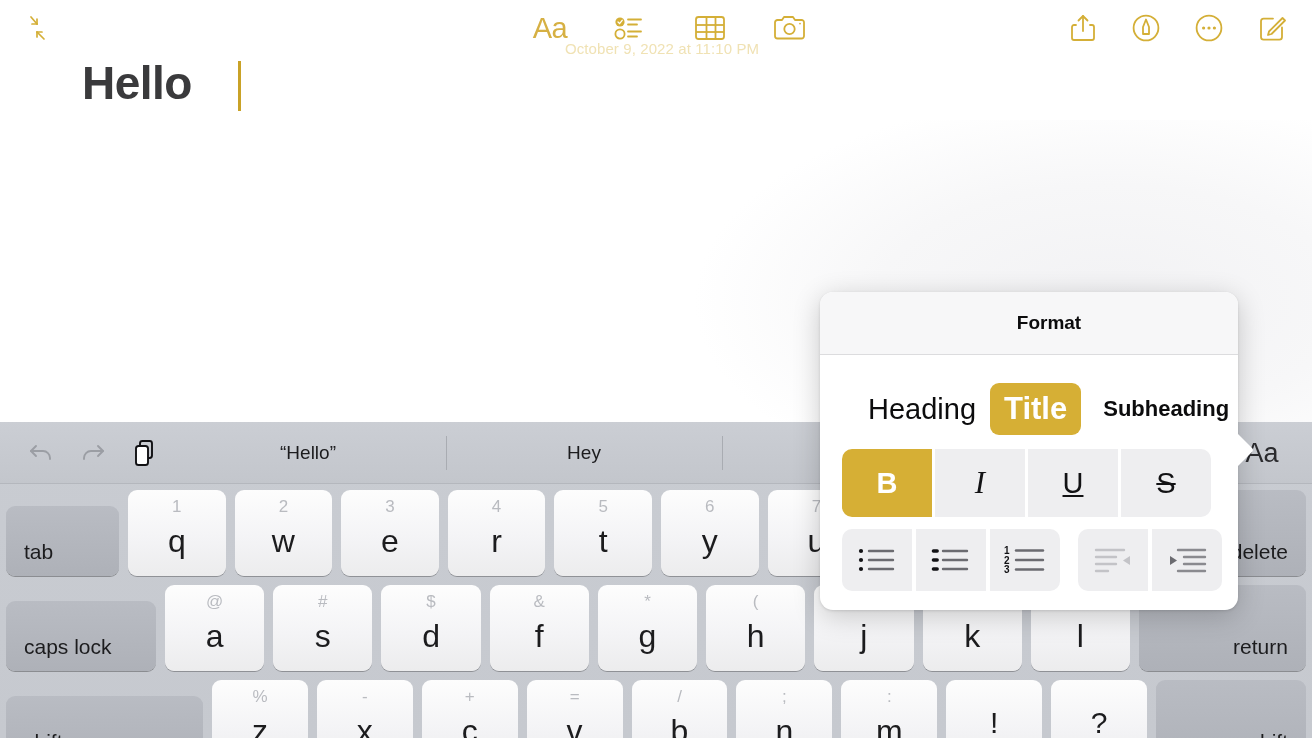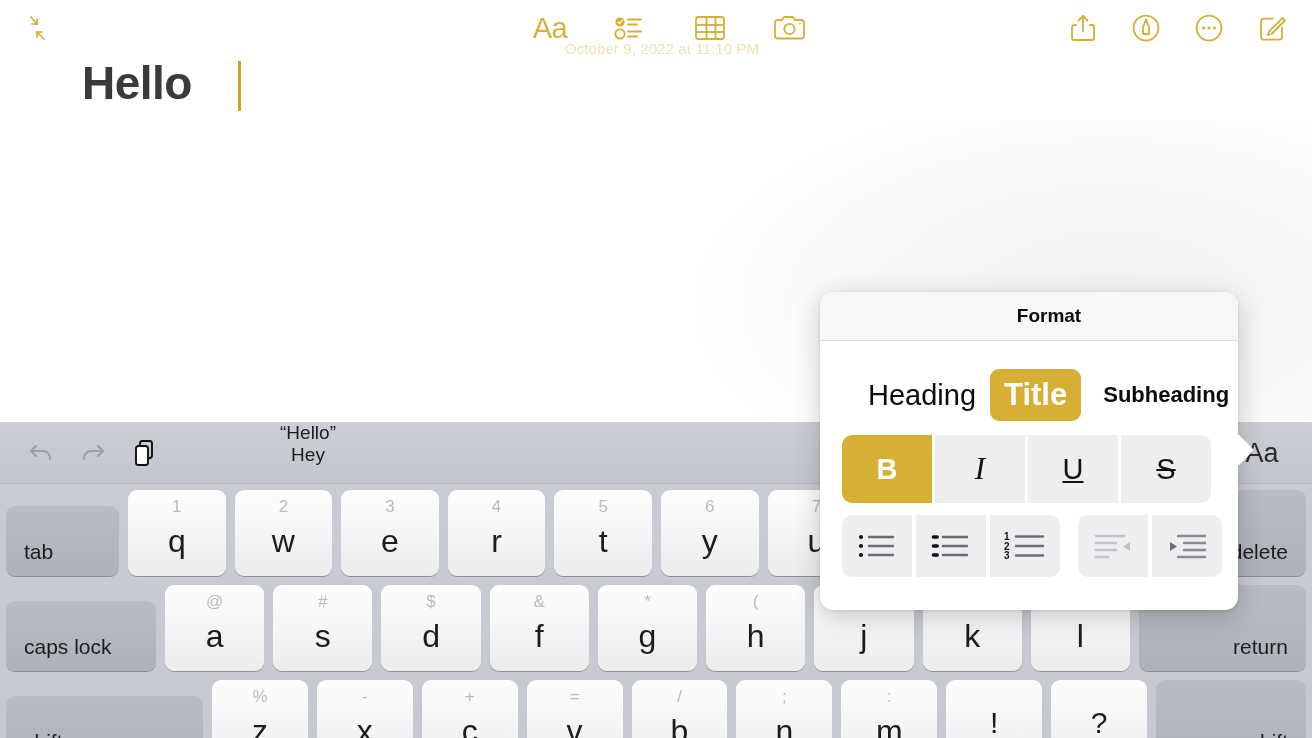--- a/index.html
+++ b/index.html
@@ -64,21 +64,21 @@
   }
   .kb-bar {
     position: relative; width: 1312px; height: 62px;
     background: linear-gradient(180deg,#cbced4 0%, #c3c6cc 100%);
     border-bottom: 0.5px solid #b4b7bd;
     display: flex; align-items: center;
   }
   .kb-bar-left { display: flex; align-items: center; gap: 22px; padding-left: 26px; }
   .kb-bar-left .kbi { width: 30px; height: 30px; display: flex; align-items: center; justify-content: center; }
   .predict {
-    position: absolute; left: 170px; top: 0; height: 62px; display: flex; align-items: stretch; flex-direction: column;
+    position: absolute; left: 170px; top: 0; height: 62px; display: flex; align-items: stretch;
   }
   .predict-cell {
     width: 276px; display: flex; align-items: center; justify-content: center;
     font-size: 19px; color: #1c1c1e; position: relative;
   }
   .predict-cell + .predict-cell::before {
     content: ""; position: absolute; left: 0; top: 14px; bottom: 14px; width: 1px; background: #a9acb2;
   }
   .kb-bar-right {
     position: absolute; right: 0; top: 0; height: 62px; width: 100px;
@@ -117,21 +117,21 @@
   .key.punct .main { margin-top: 0; font-size: 30px; }
 
   
   .popover {
     position: absolute; left: 820px; top: 292px; width: 418px; height: 318px;
     background: #ffffff; border-radius: 13px;
     box-shadow: 0 6px 28px rgba(0,0,0,0.20), 0 1px 3px rgba(0,0,0,0.12);
     overflow: hidden; z-index: 30;
   }
   .pop-head {
-    height: 49px; background: #f7f7f8; border-bottom: 0.5px solid #dcdcde;
+    height: 63px; background: #f7f7f8; border-bottom: 0.5px solid #dcdcde;
     display: flex; align-items: center; justify-content: center;
     font-size: 19px; font-weight: bold; color: #0c0c0d; padding-left: 40px;
   }
   .pop-tail {
     position: absolute; left: 1232px; top: 428px; width: 22px; height: 44px; z-index: 31;
   }
   .styles-row {
     display: flex; align-items: center; gap: 0; padding: 18px 0 0 22px; height: 90px;
   }
   .style-chip {

